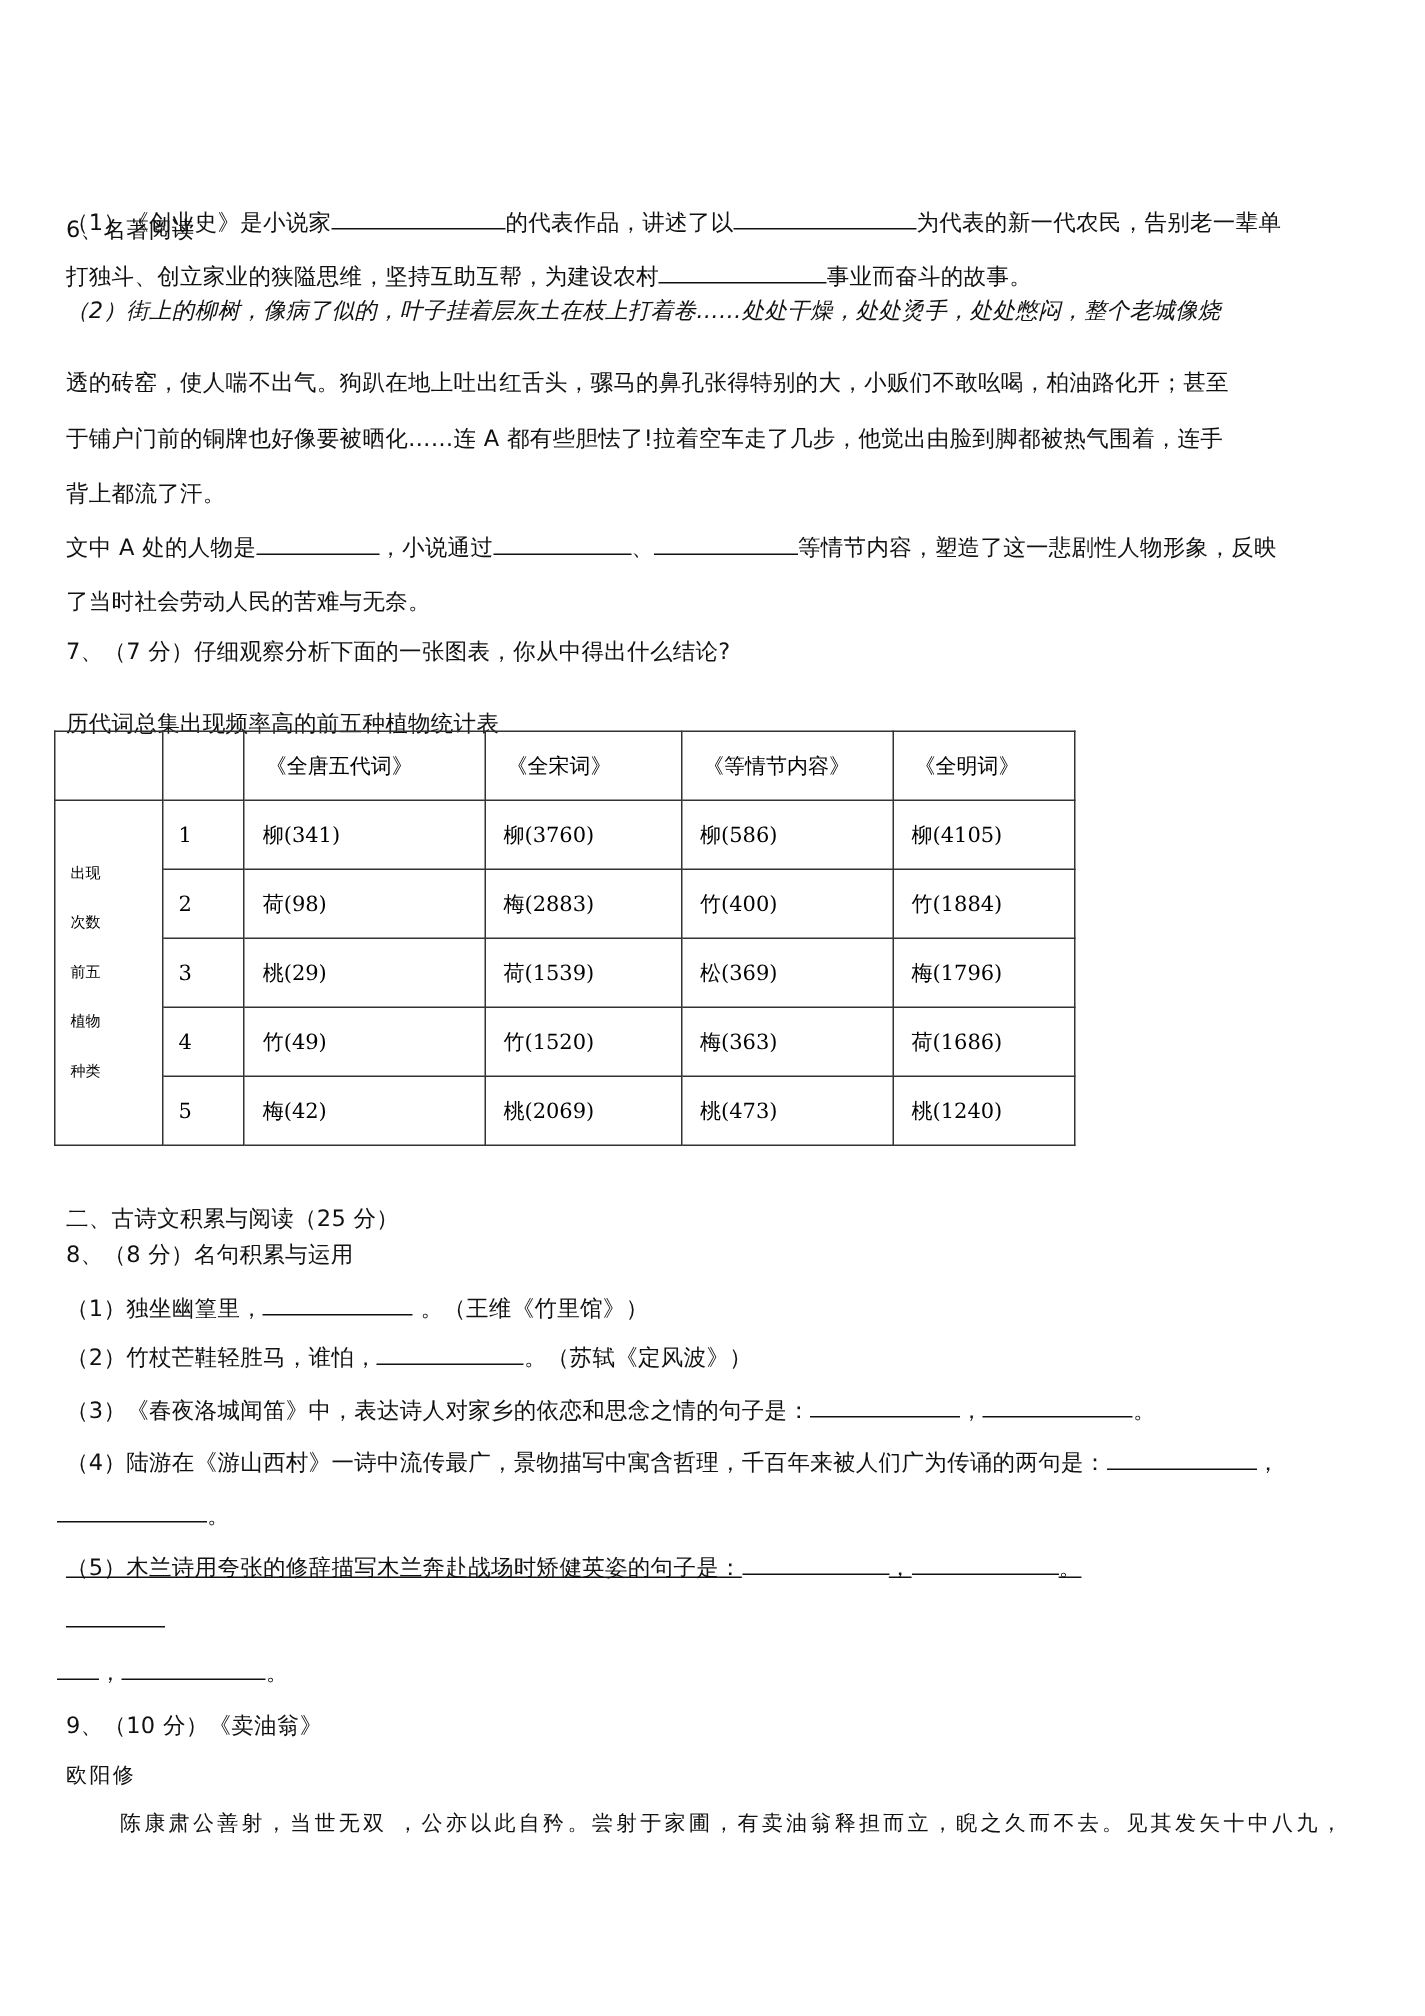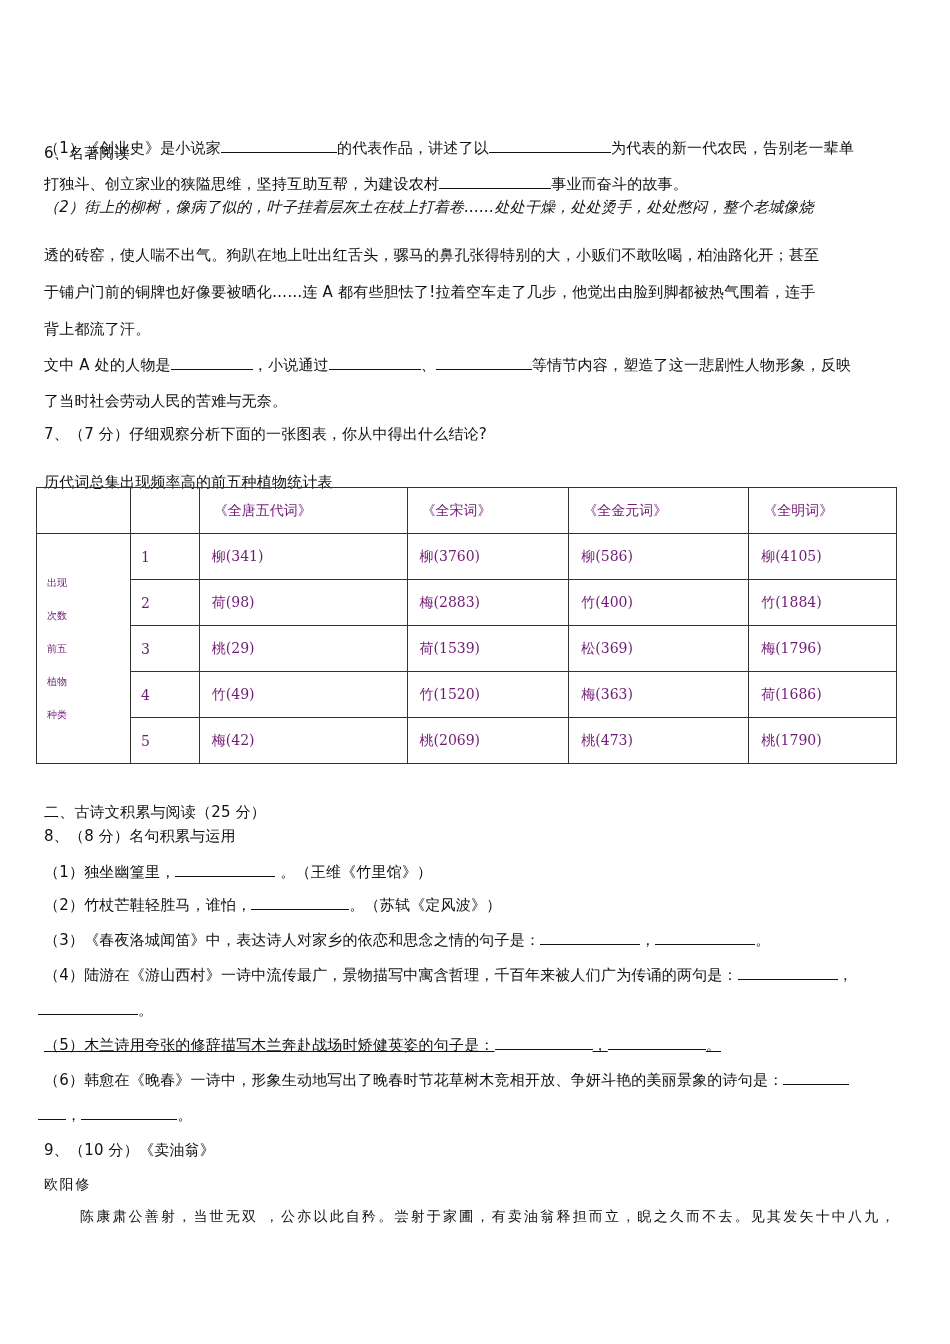--- a/index.html
+++ b/index.html
@@ -31,25 +31,25 @@
     .blank {
       display: inline-block;
       border-bottom: 1px solid #111111;
       height: 15px;
       vertical-align: baseline;
     }
     table.plants {
       position: absolute;
       left: 36px;
       top: 487px;
-      width: 861px;
+      width: 681px;
       border-collapse: collapse;
       font-family: "DejaVu Serif", "Liberation Serif", serif;
       font-size: 14px;
-      color: #701a75;
+      color: #000000;
     }
     table.plants td {
       border: 1.5px solid #333333;
       padding: 0 0 0 12px;
       vertical-align: middle;
       height: 45px;
       text-align: left;
     }
     table.plants tr.head td { height: 45px; padding-left: 14px; }
     td.rank { padding-left: 10px !important; }
@@ -94,21 +94,21 @@
     <col style="width:162px;">
     <col style="width:180px;">
     <col style="width:148px;">
   </colgroup>
   <tbody>
       <tr class="head">
     <td></td>
     <td></td>
     <td>《全唐五代词》</td>
     <td>《全宋词》</td>
-    <td>《全金元词》</td>
+    <td>《等情节内容》</td>
     <td>《全明词》</td>
   </tr>
   <tr>
     <td class="rowlabel" rowspan="5">
       <span>出现</span>
       <span>次数</span>
       <span>前五</span>
       <span>植物</span>
       <span>种类</span>
     </td>
@@ -137,21 +137,21 @@
     <td>竹(49)</td>
     <td>竹(1520)</td>
     <td>梅(363)</td>
     <td>荷(1686)</td>
   </tr>
   <tr>
     <td class="rank">5</td>
     <td>梅(42)</td>
     <td>桃(2069)</td>
     <td>桃(473)</td>
-    <td>桃(1790)</td>
+    <td>桃(1240)</td>
   </tr>
 </tbody>
   </table>
 
 <div class="line" style="top:802px;">二、古诗文积累与阅读（25 分）</div>
 
 <div class="line" style="top:826px;">8、（8 分）名句积累与运用</div>
 
 <div class="line" style="top:861px;">
   <span>（1）独坐幽篁里，</span><span class="blank" style="width:100px;"></span><span> 。（王维《竹里馆》）</span>
@@ -165,21 +165,21 @@
 <div class="line" style="top:964px;">
   <span>（4）陆游在《游山西村》一诗中流传最广，景物描写中寓含哲理，千百年来被人们广为传诵的两句是：</span><span class="blank" style="width:100px;"></span><span>，</span>
 </div>
 <div class="line" style="top:999px; left:38px;">
   <span class="blank" style="width:100px;"></span><span>。</span>
 </div>
 <div class="line" style="top:1034px;text-decoration:underline;">
   <span>（5）木兰诗用夸张的修辞描写木兰奔赴战场时矫健英姿的句子是：</span><span class="blank" style="width:98px;"></span><span>，</span><span class="blank" style="width:98px;"></span><span>。</span>
 </div>
 <div class="line" style="top:1069px;">
-  <span>（6）韩愈在《晚春》一诗中，形象生动地写出了晚春时节花草树木竞相开放、争妍斗艳的美丽景象的诗句是：</span><span class="blank" style="width:66px;"></span>
+  <span class="blank" style="width:66px;"></span>
 </div>
 <div class="line" style="top:1104px; left:38px;">
   <span class="blank" style="width:28px;"></span><span>，</span><span class="blank" style="width:96px;"></span><span>。</span>
 </div>
 
 <div class="line" style="top:1140px;">9、（10 分）《卖油翁》</div>
 <div class="line serif" style="top:1174px;">欧阳修</div>
 <div class="line serif" style="top:1206px; left:80px; letter-spacing:2.2px;">陈康肃公善射，当世无双 ，公亦以此自矜。尝射于家圃，有卖油翁释担而立，睨之久而不去。见其发矢十中八九，</div>
 
 </body></html>

